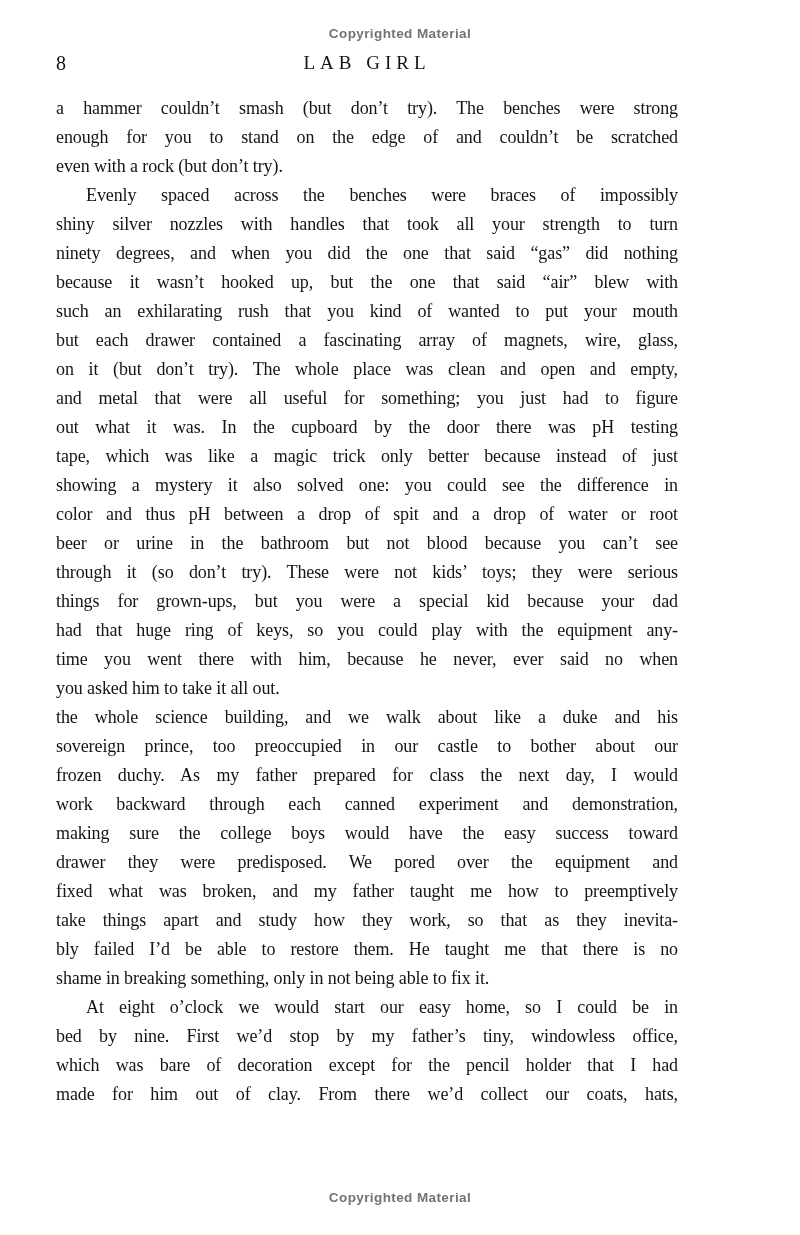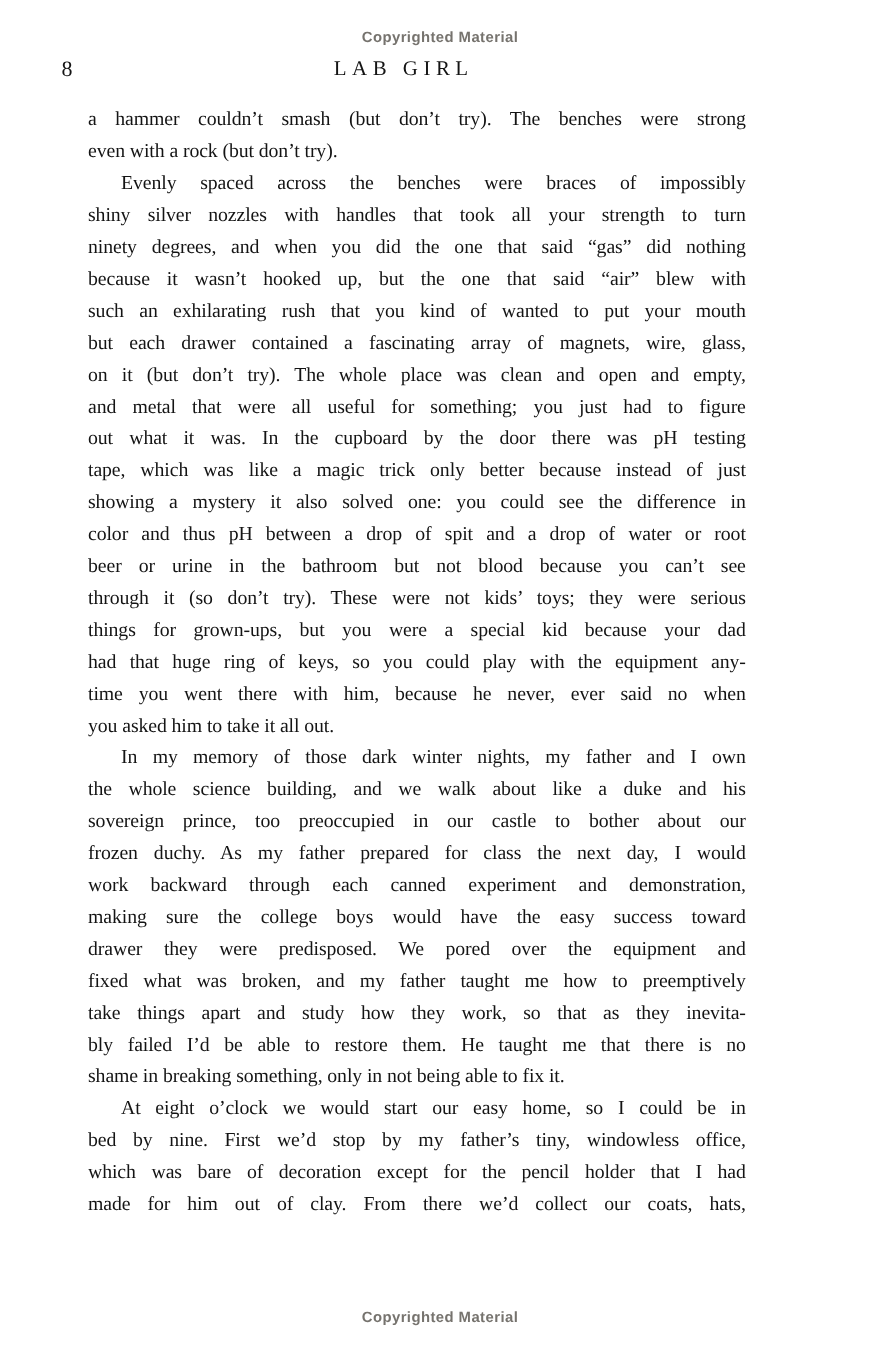--- a/index.html
+++ b/index.html
@@ -62,40 +62,40 @@
     font-size: 18px;
     line-height: 29px;
     color: var(--ink, #141414);
     letter-spacing: -0.1px;
   }
   .paragraph { margin: 0; }
   .line {
     text-align: justify;
     text-align-last: justify;
     white-space: normal;
-    margin-left: 24px;
   }
   .line.last { text-align-last: left; }
   .line.indent { text-indent: 30px; font-family: Liberation Serif, serif; }
 </style>
 </head>
 <body>
 
 <div class="page">
 
   <div class="copyright copyright-top">Copyrighted Material</div>
 
   <div class="header-row">
     <span class="page-number">8</span>
     <span class="running-title">LAB GIRL</span>
   </div>
 
   <div class="body-text">
       <div class="paragraph">
         <div class="line">a hammer couldn’t smash (but don’t try). The benches were strong</div>
+        <div class="line">enough for you to stand on the edge of and couldn’t be scratched</div>
         <div class="line last">even with a rock (but don’t try).</div>
       </div>
       <div class="paragraph">
         <div class="line indent">Evenly spaced across the benches were braces of impossibly</div>
         <div class="line">shiny silver nozzles with handles that took all your strength to turn</div>
         <div class="line">ninety degrees, and when you did the one that said “gas” did nothing</div>
         <div class="line">because it wasn’t hooked up, but the one that said “air” blew with</div>
         <div class="line">such an exhilarating rush that you kind of wanted to put your mouth</div>
         <div class="line">but each drawer contained a fascinating array of magnets, wire, glass,</div>
         <div class="line">on it (but don’t try). The whole place was clean and open and empty,</div>
@@ -105,21 +105,20 @@
         <div class="line">showing a mystery it also solved one: you could see the difference in</div>
         <div class="line">color and thus pH between a drop of spit and a drop of water or root</div>
         <div class="line">beer or urine in the bathroom but not blood because you can’t see</div>
         <div class="line">through it (so don’t try). These were not kids’ toys; they were serious</div>
         <div class="line">things for grown-ups, but you were a special kid because your dad</div>
         <div class="line">had that huge ring of keys, so you could play with the equipment any-</div>
         <div class="line">time you went there with him, because he never, ever said no when</div>
         <div class="line last">you asked him to take it all out.</div>
       </div>
       <div class="paragraph">
-        <div class="line indent">In my memory of those dark winter nights, my father and I own</div>
         <div class="line">the whole science building, and we walk about like a duke and his</div>
         <div class="line">sovereign prince, too preoccupied in our castle to bother about our</div>
         <div class="line">frozen duchy. As my father prepared for class the next day, I would</div>
         <div class="line">work backward through each canned experiment and demonstration,</div>
         <div class="line">making sure the college boys would have the easy success toward</div>
         <div class="line">drawer they were predisposed. We pored over the equipment and</div>
         <div class="line">fixed what was broken, and my father taught me how to preemptively</div>
         <div class="line">take things apart and study how they work, so that as they inevita-</div>
         <div class="line">bly failed I’d be able to restore them. He taught me that there is no</div>
         <div class="line last">shame in breaking something, only in not being able to fix it.</div>

